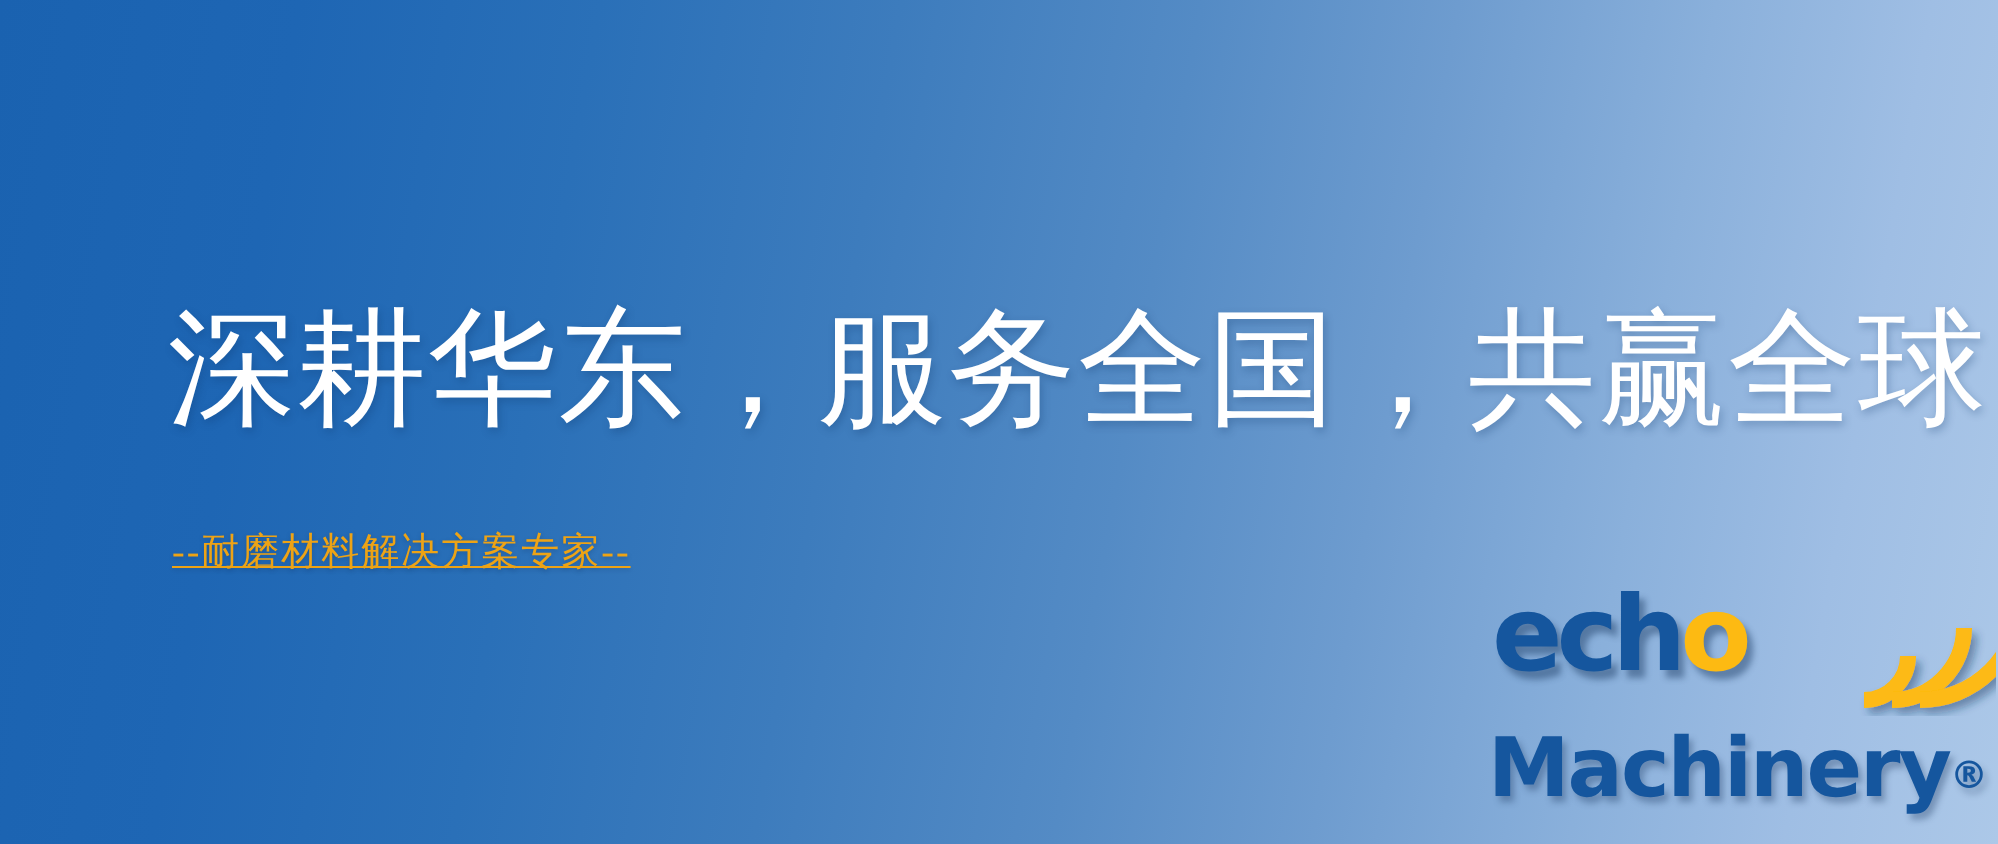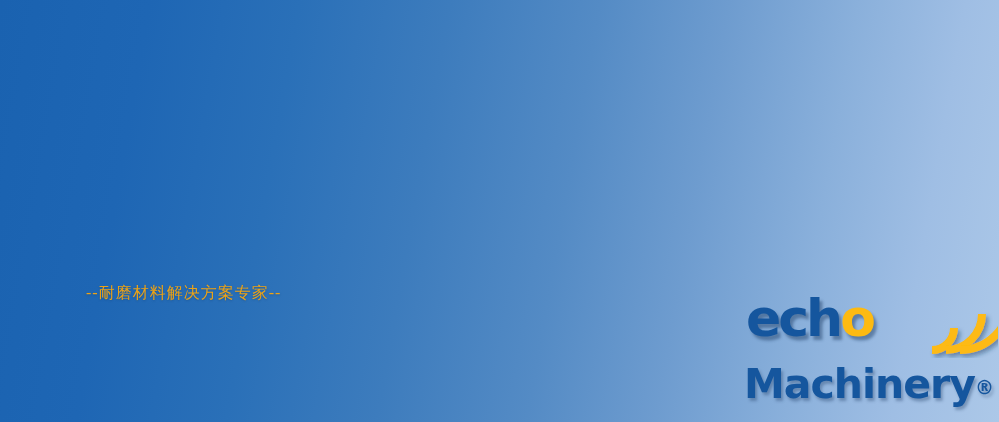--- a/index.html
+++ b/index.html
@@ -39,28 +39,29 @@
     letter-spacing: 1px;
     color: #ffffff;
     white-space: nowrap;
     text-shadow: 1px 2px 4px rgba(10, 50, 100, 0.28);
   }
 
   
   .subtitle {
     position: absolute;
     left: 86px;
-    top: 285px;
+    top: 267px;
     font-family: "Liberation Serif", "DejaVu Serif", serif;
-    font-size: 16px;
+    font-size: 19px;
     line-height: 1;
     letter-spacing: 1px;
     color: #EDA315;
     white-space: nowrap;
     text-shadow: 0 1px 2px rgba(20, 60, 110, 0.35);
+    text-decoration: underline;
   }
 
   
   .logo {
     position: absolute;
     left: 742px;
     top: 296px;
     width: 252px;
     height: 120px;
   }
@@ -118,20 +119,21 @@
     font-size: 19px;
     vertical-align: 4px;
     letter-spacing: 0;
   }
 </style>
 </head>
 <body>
 
 <div id="banner">
 
+  <div class="headline">深耕华东，服务全国，共赢全球</div>
 
   <div class="subtitle">--耐磨材料解决方案专家--</div>
 
   <div class="logo">
 
     <div class="logo-mark">
 
       <div class="logo-echo"><span>ech</span><span class="gold-o">o</span></div>
 
       <svg class="logo-waves" viewBox="0 0 72 70">

